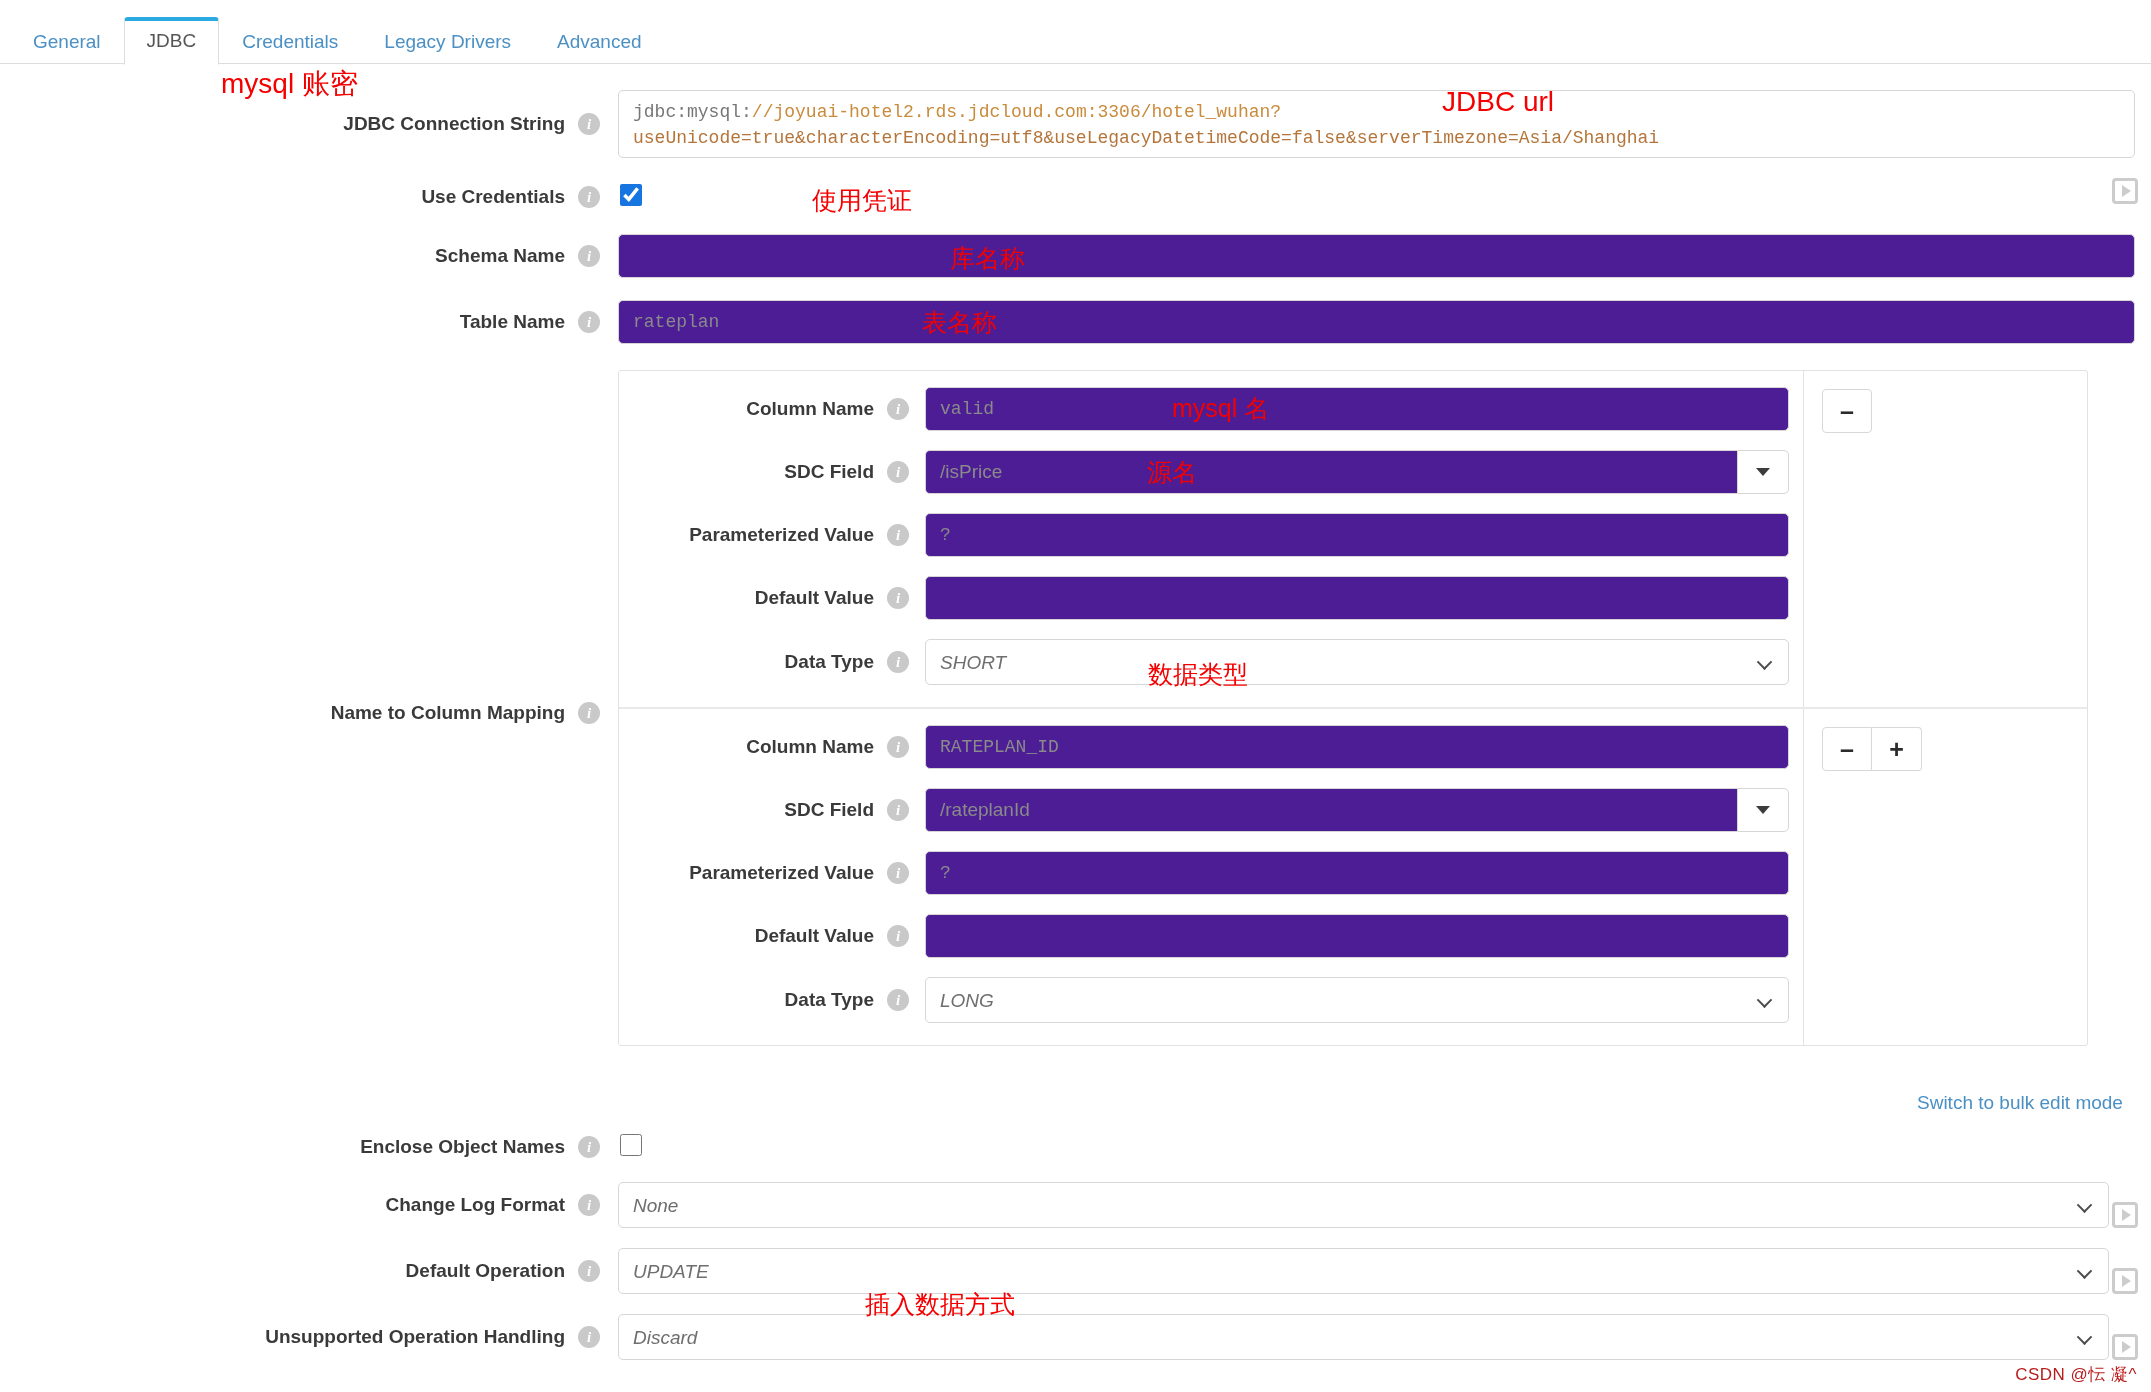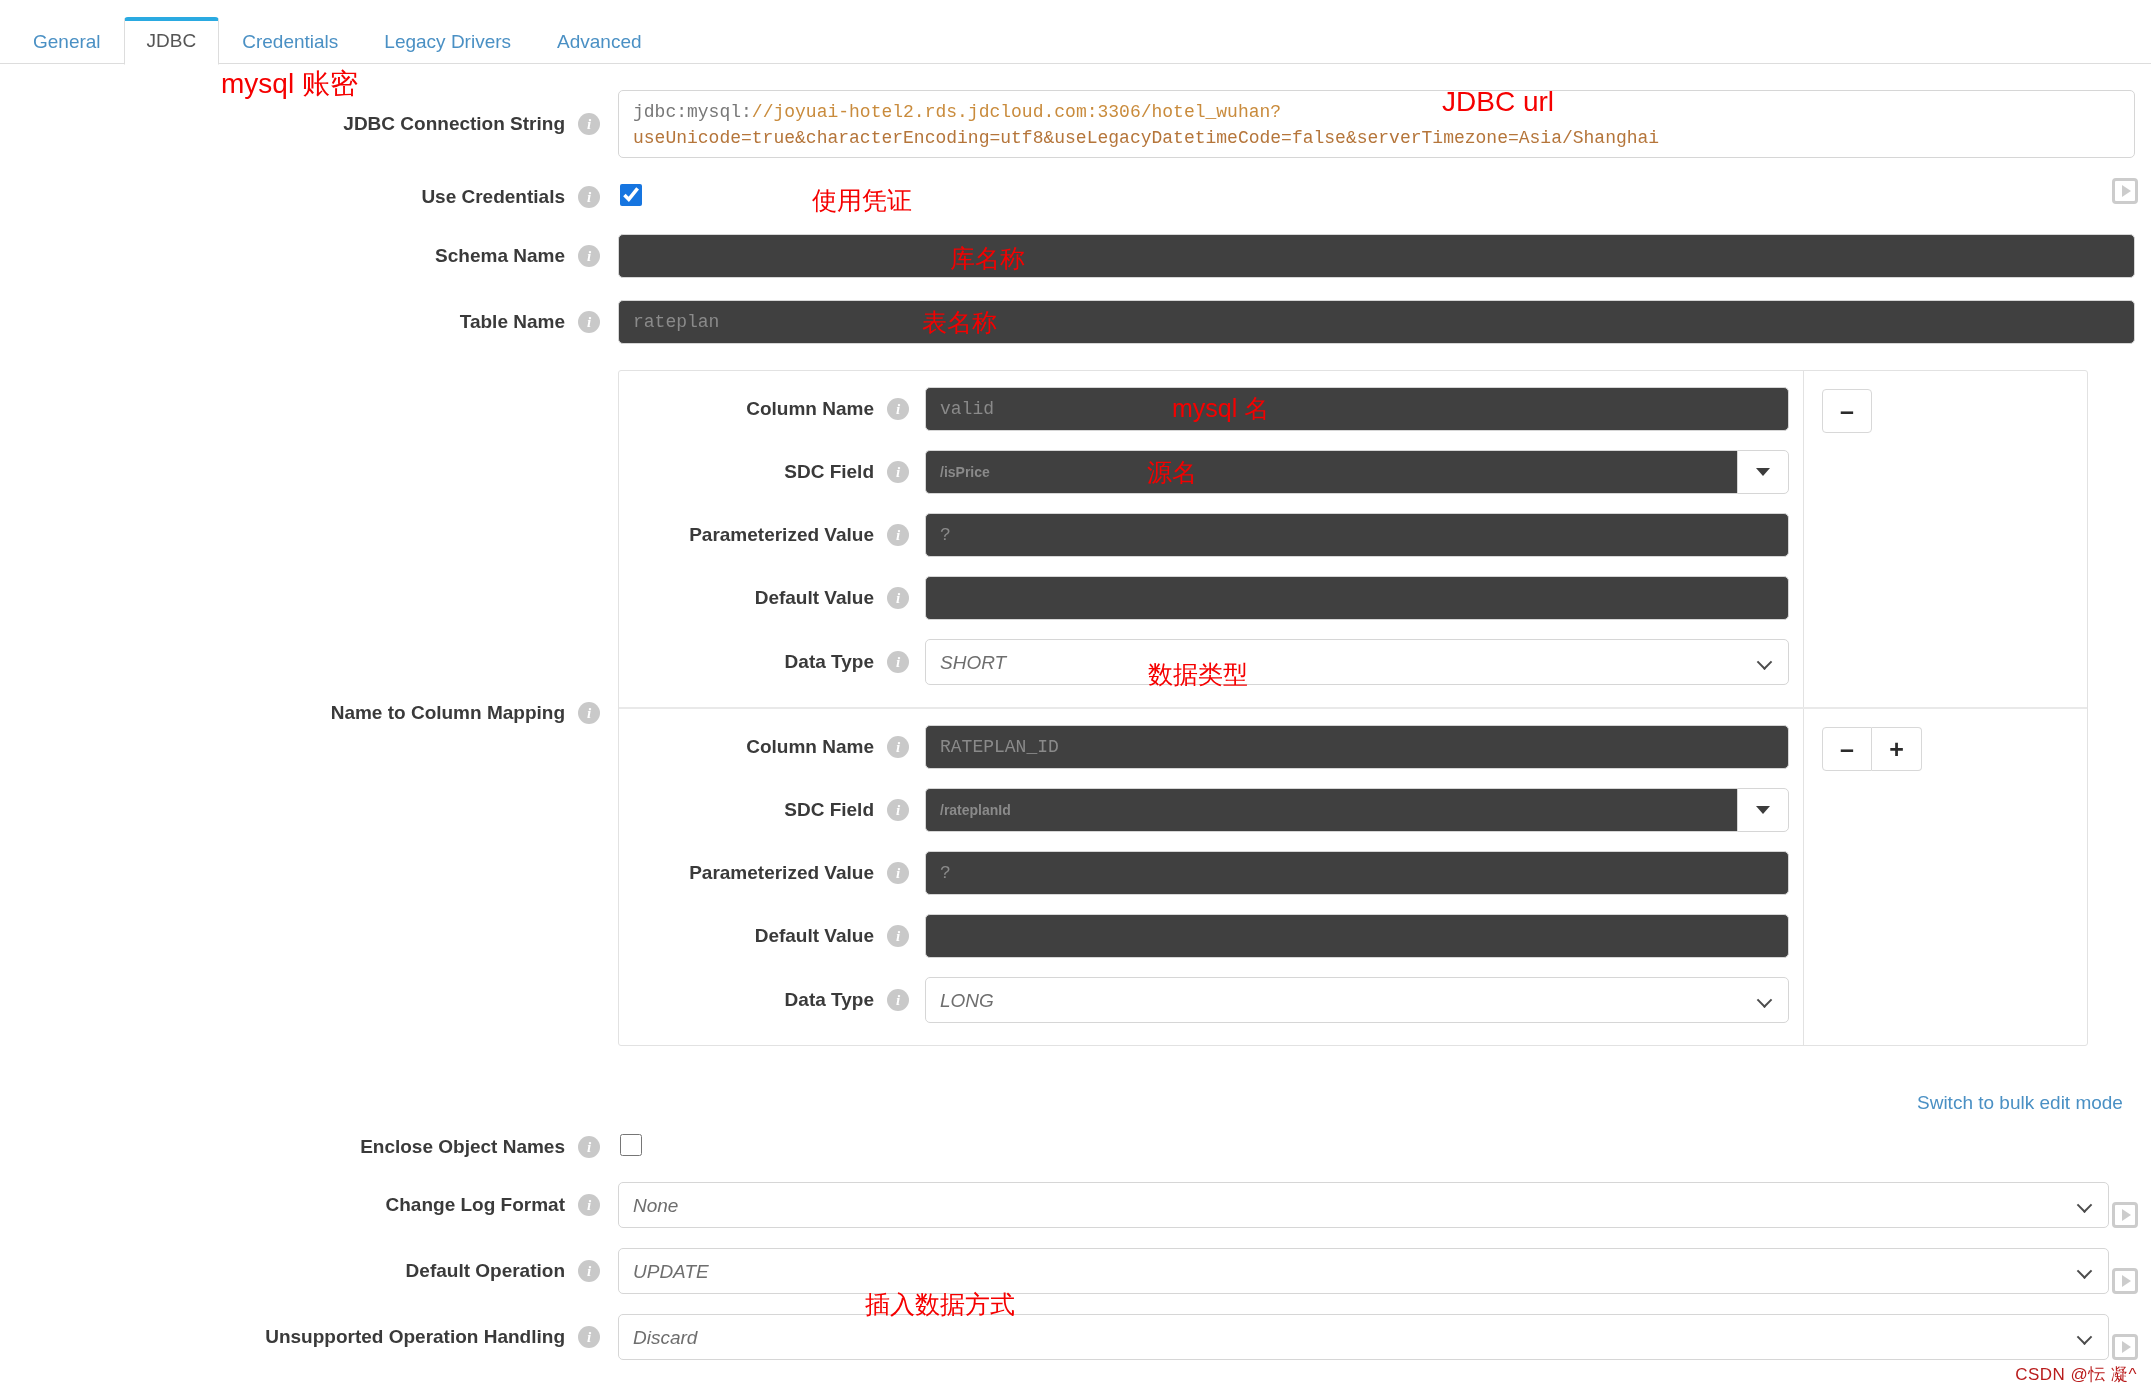--- a/index.html
+++ b/index.html
@@ -102,29 +102,29 @@
     padding-left: 18px;
     position: relative;
   }
 
   
   .txt {
     width: 100%;
     height: 44px;
     border: 1px solid #d6d6d6;
     border-radius: 5px;
-    background: #404040;
+    background: #4c1d95;
     font-family: "Liberation Mono", monospace;
     font-size: 18px;
     color: #8a8a8a;
     padding: 0 14px;
     outline: none;
   }
   .txt::placeholder { color: #9a9a9a; }
-  .txt.sans { font-family: "Liberation Sans", sans-serif; font-size: 14px; font-weight: bold; }
+  .txt.sans { font-family: "Liberation Sans", sans-serif; font-size: 19px; }
 
   .codebox {
     width: 100%;
     min-height: 62px;
     border: 1px solid #d6d6d6;
     border-radius: 5px;
     background: #ffffff;
     font-family: "Liberation Mono", monospace;
     font-size: 18px;
     padding: 8px 14px 6px 14px;

